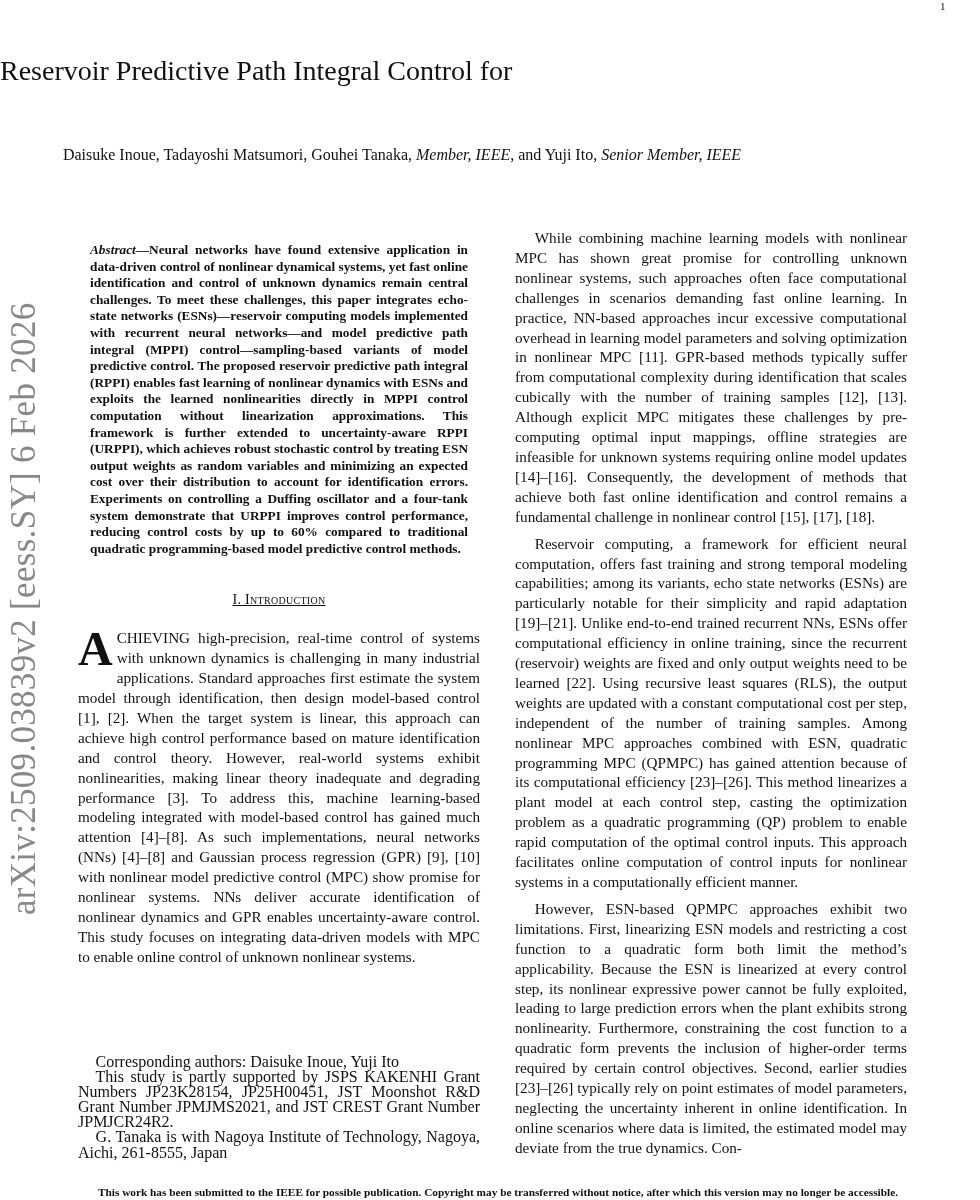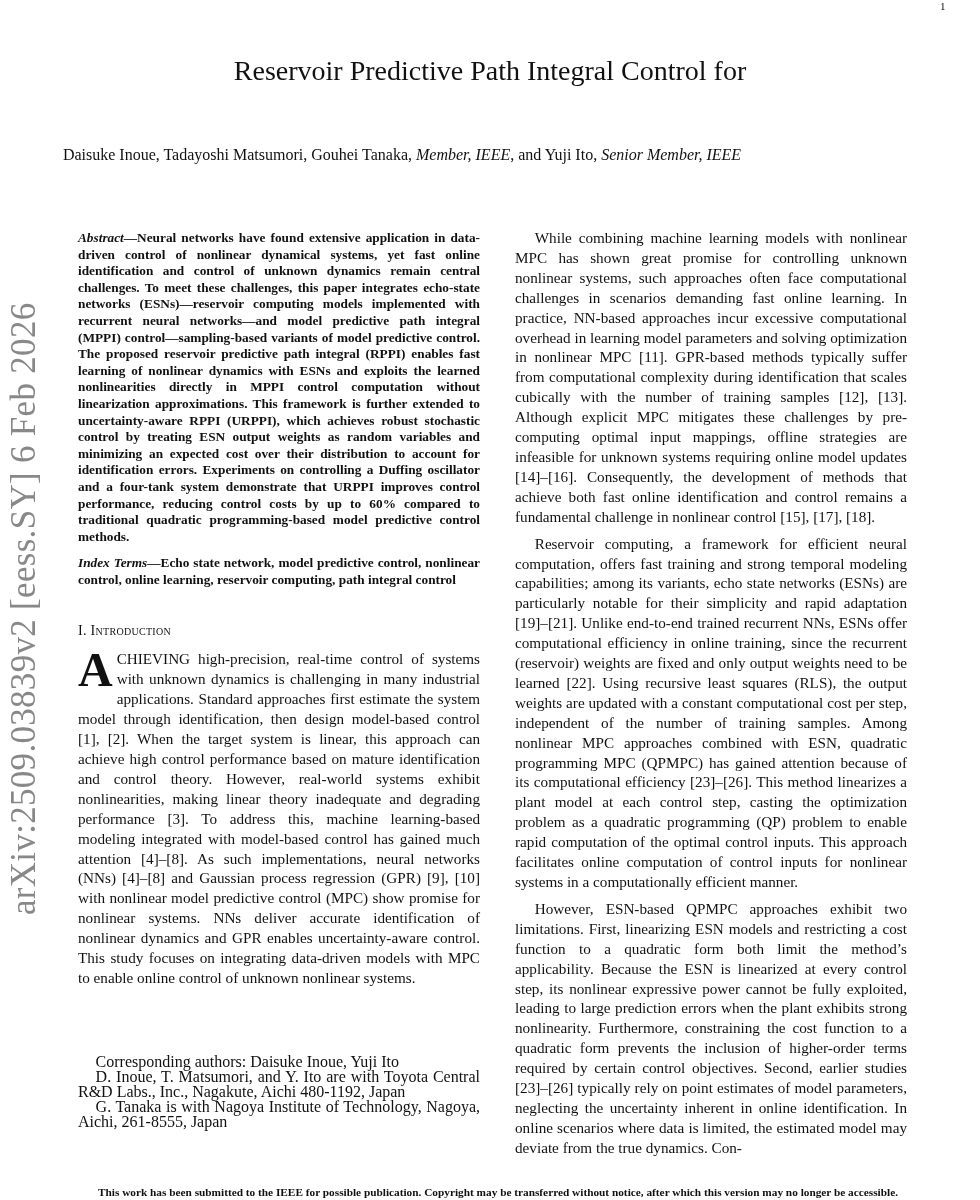--- a/index.html
+++ b/index.html
@@ -1,29 +1,29 @@
 <!DOCTYPE html>
 <html><head>
 <meta charset="utf-8">
 <style>
   html, body { margin: 0; padding: 0; background: #ffffff; }
   body { width: 980px; height: 1200px; position: relative; overflow: hidden; font-family: "Liberation Serif", "DejaVu Serif", serif; color: #111; }
   .page-number { position: absolute; top: 0; left: 940px; font-size: 11px; }
-  .title { position: absolute; top: 48px; left: 0; width: 980px; text-align: center; font-size: 28px; line-height: 45px; font-weight: normal; margin: 0; }
+  .title { position: absolute; top: 48px; left: 0; width: 980px; text-align: left; font-size: 28px; line-height: 45px; font-weight: normal; margin: 0; }
   .authors { position: absolute; top: 146px; left: 0; width: 804px; text-align: center; font-size: 16px; }
   .authors i { font-style: italic; }
   .arxiv-stamp { position: absolute; left: 4px; top: 915px; width: 620px; transform-origin: 0 0; transform: rotate(-90deg); font-size: 35px; color: #888; white-space: nowrap; letter-spacing: 0.3px; }
   .col { position: absolute; text-align: justify; }
   .col-left { left: 78px; width: 402px; top: 230px; }
   .col-right { left: 515px; width: 403px; top: 228px; }
-  .abstract { font-weight: bold; font-size: 13.3px; line-height: 16.6px; margin: 0; text-indent: 0; }
+  .abstract { font-weight: bold; font-size: 13.3px; line-height: 16.6px; margin: 12px; text-indent: 0; }
   .abstract .lead { font-style: italic; }
   .index-terms { font-weight: bold; font-size: 13.3px; line-height: 16.6px; margin: 10px 0 0 0; text-indent: 0; }
   .index-terms .lead { font-style: italic; }
-  .section-heading { font-size: 14px; margin: 35px 0 10px 0; font-variant: small-caps; letter-spacing: 0.3px; }
+  .section-heading { text-align: center; font-size: 14px; margin: 35px 0 20px 0; font-variant: small-caps; letter-spacing: 0.3px; text-decoration: underline; }
   .body-p { font-size: 15.2px; line-height: 19.9px; margin: 0; text-indent: 0; }
   .right-p { font-size: 15.2px; line-height: 19.9px; margin: 0 11px 7px 0; text-indent: 1.3em; }
   .dropcap { float: left; font-size: 48px; line-height: 38px; margin: 2px 4px 0 0; font-weight: bold; }
   .footnotes { position: absolute; left: 78px; width: 402px; top: 1054px; font-size: 16px; line-height: 15.1px; text-align: justify; }
   .footnotes p { margin: 0; text-indent: 1.1em; }
   .copyright { position: absolute; left: 8px; top: 1186px; width: 980px; text-align: center; font-weight: bold; font-size: 11.3px; white-space: nowrap; }
 </style>
 </head>
 <body>
 
@@ -36,34 +36,31 @@
 <div class="authors">
   <span>Daisuke Inoue, Tadayoshi Matsumori, Gouhei Tanaka, </span><i>Member, IEEE</i><span>, and Yuji Ito, </span><i>Senior Member, IEEE</i>
 </div>
 
 <div class="arxiv-stamp">arXiv:2509.03839v2  [eess.SY]  6 Feb 2026</div>
 
 <div class="col col-left">
   <p class="abstract">
     <span class="lead">Abstract</span><span>—Neural networks have found extensive application in data-driven control of nonlinear dynamical systems, yet fast online identification and control of unknown dynamics remain central challenges. To meet these challenges, this paper integrates echo-state networks (ESNs)—reservoir computing models implemented with recurrent neural networks—and model predictive path integral (MPPI) control—sampling-based variants of model predictive control. The proposed reservoir predictive path integral (RPPI) enables fast learning of nonlinear dynamics with ESNs and exploits the learned nonlinearities directly in MPPI control computation without linearization approximations. This framework is further extended to uncertainty-aware RPPI (URPPI), which achieves robust stochastic control by treating ESN output weights as random variables and minimizing an expected cost over their distribution to account for identification errors. Experiments on controlling a Duffing oscillator and a four-tank system demonstrate that URPPI improves control performance, reducing control costs by up to 60% compared to traditional quadratic programming-based model predictive control methods.</span>
   </p>
-  <p class="index-terms">
-    <span class="lead">Index Terms</span><span>—Echo state network, model predictive control, nonlinear control, online learning, reservoir computing, path integral control</span>
-  </p>
   <div class="section-heading">I. Introduction</div>
   <p class="body-p">
     <span class="dropcap">A</span><span>CHIEVING high-precision, real-time control of systems with unknown dynamics is challenging in many industrial applications. Standard approaches first estimate the system model through identification, then design model-based control [1], [2]. When the target system is linear, this approach can achieve high control performance based on mature identification and control theory. However, real-world systems exhibit nonlinearities, making linear theory inadequate and degrading performance [3]. To address this, machine learning-based modeling integrated with model-based control has gained much attention [4]–[8]. As such implementations, neural networks (NNs) [4]–[8] and Gaussian process regression (GPR) [9], [10] with nonlinear model predictive control (MPC) show promise for nonlinear systems. NNs deliver accurate identification of nonlinear dynamics and GPR enables uncertainty-aware control. This study focuses on integrating data-driven models with MPC to enable online control of unknown nonlinear systems.</span>
   </p>
 </div>
 
 <div class="col col-right">
   <p class="right-p">While combining machine learning models with nonlinear MPC has shown great promise for controlling unknown nonlinear systems, such approaches often face computational challenges in scenarios demanding fast online learning. In practice, NN-based approaches incur excessive computational overhead in learning model parameters and solving optimization in nonlinear MPC [11]. GPR-based methods typically suffer from computational complexity during identification that scales cubically with the number of training samples [12], [13]. Although explicit MPC mitigates these challenges by pre-computing optimal input mappings, offline strategies are infeasible for unknown systems requiring online model updates [14]–[16]. Consequently, the development of methods that achieve both fast online identification and control remains a fundamental challenge in nonlinear control [15], [17], [18].</p>
   <p class="right-p">Reservoir computing, a framework for efficient neural computation, offers fast training and strong temporal modeling capabilities; among its variants, echo state networks (ESNs) are particularly notable for their simplicity and rapid adaptation [19]–[21]. Unlike end-to-end trained recurrent NNs, ESNs offer computational efficiency in online training, since the recurrent (reservoir) weights are fixed and only output weights need to be learned [22]. Using recursive least squares (RLS), the output weights are updated with a constant computational cost per step, independent of the number of training samples. Among nonlinear MPC approaches combined with ESN, quadratic programming MPC (QPMPC) has gained attention because of its computational efficiency [23]–[26]. This method linearizes a plant model at each control step, casting the optimization problem as a quadratic programming (QP) problem to enable rapid computation of the optimal control inputs. This approach facilitates online computation of control inputs for nonlinear systems in a computationally efficient manner.</p>
   <p class="right-p">However, ESN-based QPMPC approaches exhibit two limitations. First, linearizing ESN models and restricting a cost function to a quadratic form both limit the method’s applicability. Because the ESN is linearized at every control step, its nonlinear expressive power cannot be fully exploited, leading to large prediction errors when the plant exhibits strong nonlinearity. Furthermore, constraining the cost function to a quadratic form prevents the inclusion of higher-order terms required by certain control objectives. Second, earlier studies [23]–[26] typically rely on point estimates of model parameters, neglecting the uncertainty inherent in online identification. In online scenarios where data is limited, the estimated model may deviate from the true dynamics. Con-</p>
 </div>
 
 <div class="footnotes">
   <p>Corresponding authors: Daisuke Inoue, Yuji Ito</p>
-  <p>D. Inoue, T. Matsumori, and Y. Ito are with Toyota Central R&amp;D Labs., Inc., Nagakute, Aichi 480-1192, Japan</p>
+  <p>This study is partly supported by JSPS KAKENHI Grant Numbers JP23K28154, JP25H00451, JST Moonshot R&amp;D Grant Number JPMJMS2021, and JST CREST Grant Number JPMJCR24R2.</p>
   <p>G. Tanaka is with Nagoya Institute of Technology, Nagoya, Aichi, 261-8555, Japan</p>
 </div>
 
 <div class="copyright">This work has been submitted to the IEEE for possible publication. Copyright may be transferred without notice, after which this version may no longer be accessible.</div>
 
 </body></html>

